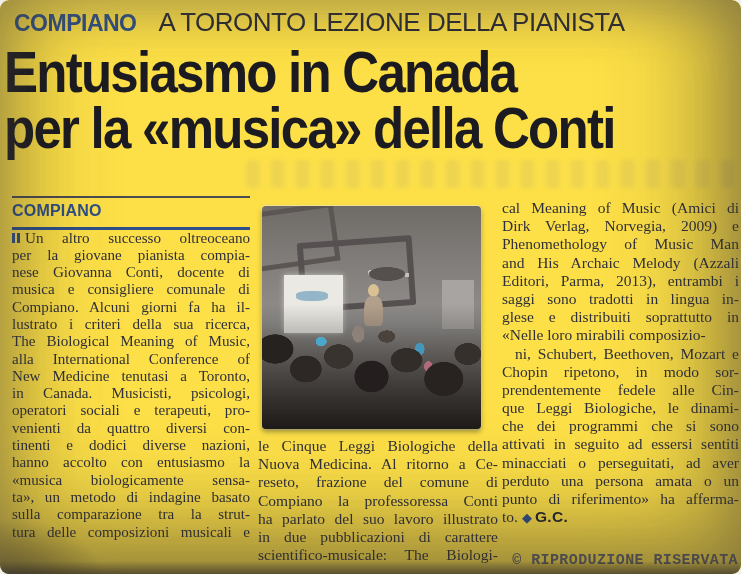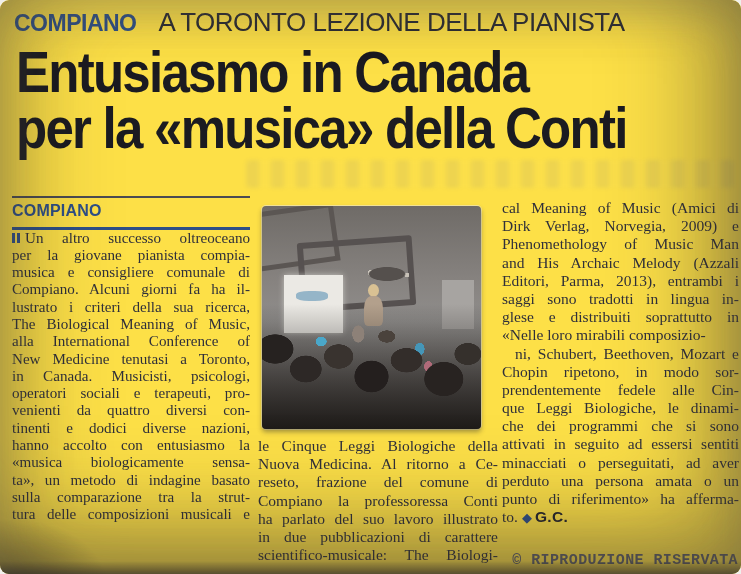--- a/index.html
+++ b/index.html
@@ -5,21 +5,21 @@
   html,body{margin:0;padding:0;background:#f0efec;}
   body{width:741px;height:574px;overflow:hidden;font-family:"Liberation Serif",serif;}
   .scan{position:relative;width:741px;height:574px;background:#fde047;border-radius:9px;overflow:hidden;}
 
   
   .kicker-row{position:absolute;left:14px;top:7px;display:flex;align-items:baseline;gap:22px;white-space:nowrap;}
   .kicker-label{font-family:"Liberation Sans",sans-serif;font-weight:bold;font-size:23px;color:#2e4f87;letter-spacing:-.5px;}
   .kicker-text{font-family:"Liberation Sans",sans-serif;font-size:26px;color:#2b2b31;letter-spacing:-.5px;}
 
   
-  .headline{position:absolute;left:16px;top:44px;color:#1b1b21;font-family:"Liberation Sans",sans-serif;font-weight:bold;}
+  .headline{position:absolute;left:4px;top:44px;color:#1b1b21;font-family:"Liberation Sans",sans-serif;font-weight:bold;}
   .headline .hl{display:block;font-size:58px;line-height:56px;letter-spacing:-2px;transform:scaleX(.88);transform-origin:0 50%;white-space:nowrap;}
 
   
   .ghost{position:absolute;left:246px;top:160px;width:488px;height:28px;
     background:repeating-linear-gradient(90deg,rgba(125,128,140,.16) 0 13px,rgba(195,192,185,.04) 13px 25px);
     filter:blur(2px);border-radius:4px;opacity:.75;}
 
   
   .col{position:absolute;color:#30303a;}
   .tl{height:var(--lh);line-height:var(--lh);text-align:justify;text-align-last:justify;overflow:hidden;}
@@ -102,20 +102,21 @@
   <div class="ghost"></div>
 
   <div class="col col-left">
     <div class="rule-dark"></div>
     <div class="section-label">COMPIANO</div>
     <div class="rule-navy"></div>
     <div class="lc-body">
       <div class="tl"><span class="pmark"></span><span>Un altro successo oltreoceano</span></div>
       <div class="lc-lines">
           <div class="tl">per la giovane pianista compia-</div>
+          <div class="tl">nese Giovanna Conti, docente di</div>
           <div class="tl">musica e consigliere comunale di</div>
           <div class="tl">Compiano. Alcuni giorni fa ha il-</div>
           <div class="tl">lustrato i criteri della sua ricerca,</div>
           <div class="tl">The Biological Meaning of Music,</div>
           <div class="tl">alla International Conference of</div>
           <div class="tl">New Medicine tenutasi a Toronto,</div>
           <div class="tl">in Canada. Musicisti, psicologi,</div>
           <div class="tl">operatori sociali e terapeuti, pro-</div>
           <div class="tl">venienti da quattro diversi con-</div>
           <div class="tl">tinenti e dodici diverse nazioni,</div>

